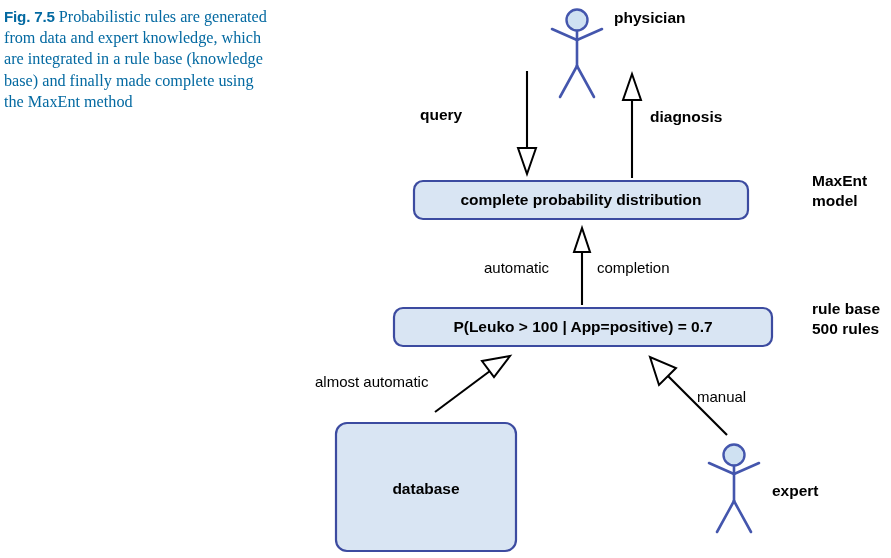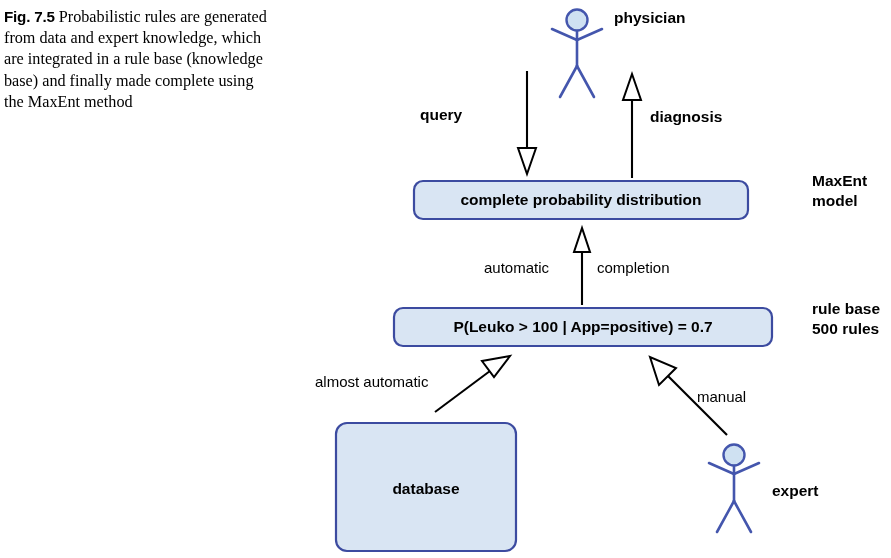--- a/index.html
+++ b/index.html
@@ -22,21 +22,21 @@
   }
   
   .caption {
     position: absolute;
     left: 4px;
     top: 6px;
     width: 268px;
     font-family: "Liberation Serif", serif;
     font-size: 16.2px;
     line-height: 21.2px;
-    color: #000000;
+    color: #0369a1;
     text-align: left;
   }
   .caption .fig-label {
     font-family: "Liberation Sans", sans-serif;
     font-weight: bold;
     font-size: 15.2px;
     letter-spacing: -0.2px;
   }
   
   svg.diagram {

